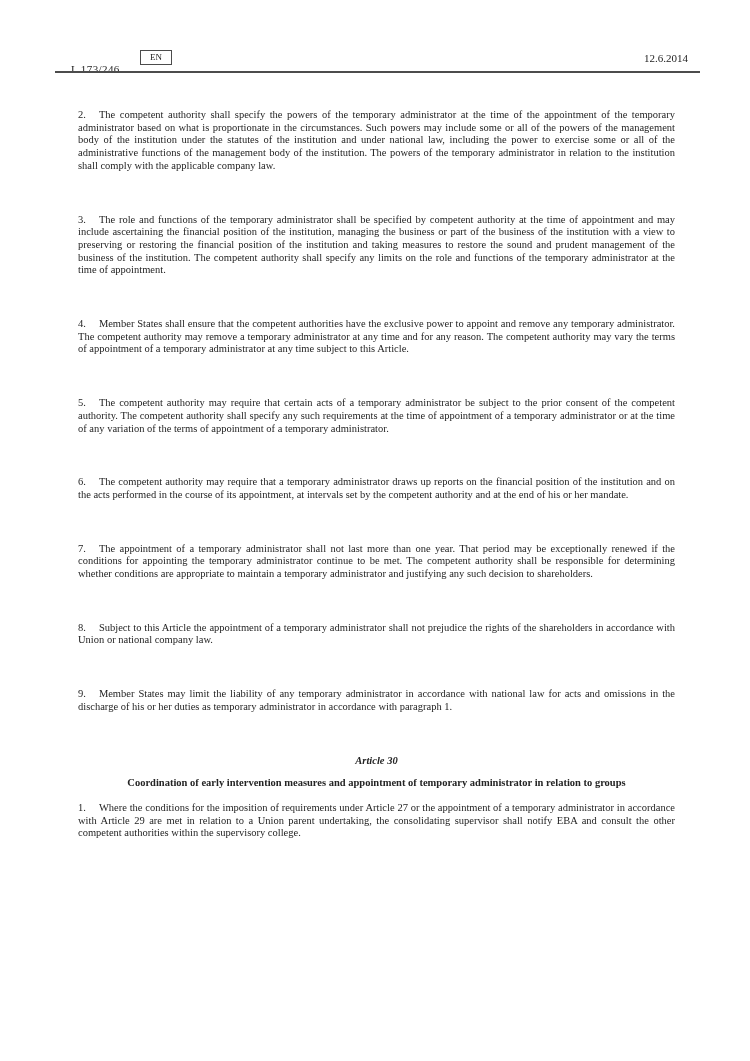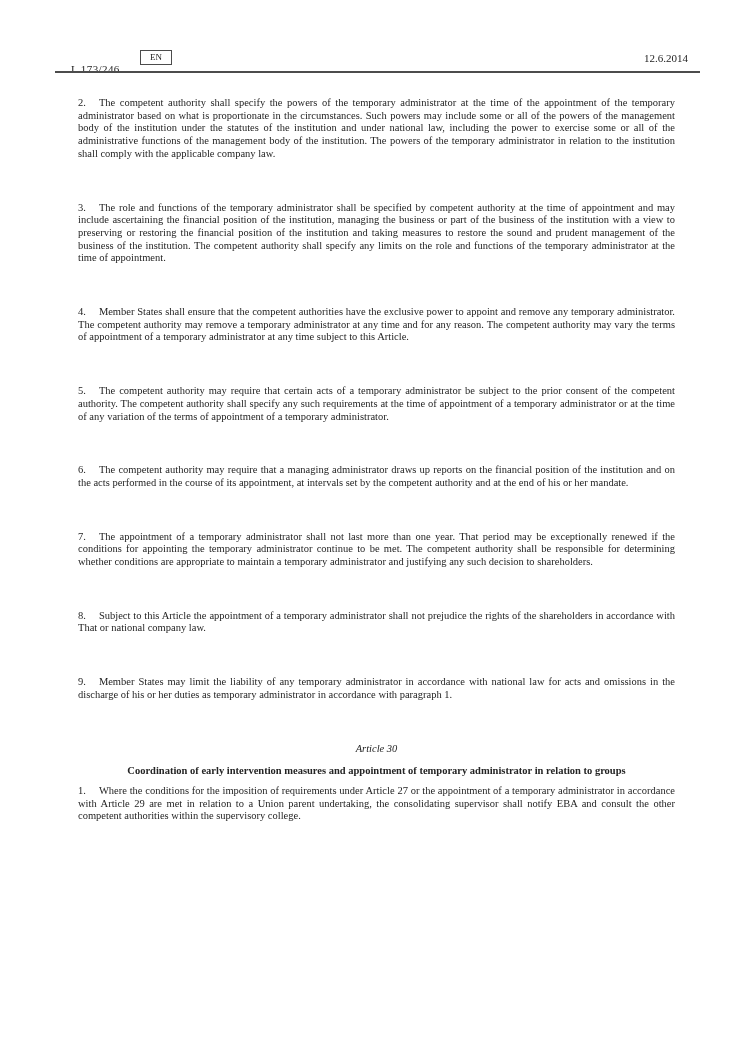--- a/index.html
+++ b/index.html
@@ -50,28 +50,29 @@
   
   .doc-body {
     position: absolute;
     top: 97px;
     left: 78px;
     width: 597px;
     font-size: 10.5px;
     line-height: 12.7px;
     text-align: justify;
   }
-  .para { margin: 0 0 41px 0; }
+  .para { margin: 12px 0 41px 0; }
   .pnum { margin-right: 13px; }
   .pnum:empty { margin-right: 0; }
 
   .article-label {
     margin: 2px 0 10px 0;
     text-align: center;
     font-style: italic;
+    font-weight: bold;
   }
   .article-title {
     margin: 4px 0 7px 0;
     text-align: center;
     font-weight: bold;
     font-size: 10.5px;
   }
   .article-paras .para:last-child { margin-bottom: 0; }
 </style>
 </head>
@@ -90,25 +91,25 @@
 
     <p class="para"><span class="pnum">2.</span><span>The competent authority shall specify the powers of the temporary administrator at the time of the appointment of the temporary administrator based on what is proportionate in the circumstances. Such powers may include some or all of the powers of the management body of the institution under the statutes of the institution and under national law, including the power to exercise some or all of the administrative functions of the management body of the institution. The powers of the temporary administrator in relation to the institution shall comply with the applicable company law.</span></p>
 
     <p class="para"><span class="pnum">3.</span><span>The role and functions of the temporary administrator shall be specified by competent authority at the time of appointment and may include ascertaining the financial position of the institution, managing the business or part of the business of the institution with a view to preserving or restoring the financial position of the institution and taking measures to restore the sound and prudent management of the business of the institution. The competent authority shall specify any limits on the role and functions of the temporary administrator at the time of appointment.</span></p>
 
     <p class="para"><span class="pnum">4.</span><span>Member States shall ensure that the competent authorities have the exclusive power to appoint and remove any temporary administrator. The competent authority may remove a temporary administrator at any time and for any reason. The competent authority may vary the terms of appointment of a temporary administrator at any time subject to this Article.</span></p>
 
     <p class="para"><span class="pnum">5.</span><span>The competent authority may require that certain acts of a temporary administrator be subject to the prior consent of the competent authority. The competent authority shall specify any such requirements at the time of appointment of a temporary administrator or at the time of any variation of the terms of appointment of a temporary administrator.</span></p>
 
 
-    <p class="para"><span class="pnum">6.</span><span>The competent authority may require that a managing administrator draws up reports on the financial position of the institution and on the acts performed in the course of its appointment, at intervals set by the competent authority and at the end of his or her mandate.</span></p>
+    <p class="para"><span class="pnum">6.</span><span>The competent authority may require that a temporary administrator draws up reports on the financial position of the institution and on the acts performed in the course of its appointment, at intervals set by the competent authority and at the end of his or her mandate.</span></p>
 
     <p class="para"><span class="pnum">7.</span><span>The appointment of a temporary administrator shall not last more than one year. That period may be exceptionally renewed if the conditions for appointing the temporary administrator continue to be met. The competent authority shall be responsible for determining whether conditions are appropriate to maintain a temporary administrator and justifying any such decision to shareholders.</span></p>
 
-    <p class="para"><span class="pnum">8.</span><span>Subject to this Article the appointment of a temporary administrator shall not prejudice the rights of the share­holders in accordance with That or national company law.</span></p>
+    <p class="para"><span class="pnum">8.</span><span>Subject to this Article the appointment of a temporary administrator shall not prejudice the rights of the share­holders in accordance with Union or national company law.</span></p>
 
     <p class="para"><span class="pnum">9.</span><span>Member States may limit the liability of any temporary administrator in accordance with national law for acts and omissions in the discharge of his or her duties as temporary administrator in accordance with paragraph 1.</span></p>
 
 
     <p class="article-label">Article 30</p>
 
     <p class="article-title">Coordination of early intervention measures and appointment of temporary administrator in relation to groups</p>
 
     <div class="article-paras">
       <p class="para"><span class="pnum">1.</span><span>Where the conditions for the imposition of requirements under Article 27 or the appointment of a temporary administrator in accordance with Article 29 are met in relation to a Union parent undertaking, the consolidating supervisor shall notify EBA and consult the other competent authorities within the supervisory college.</span></p>

